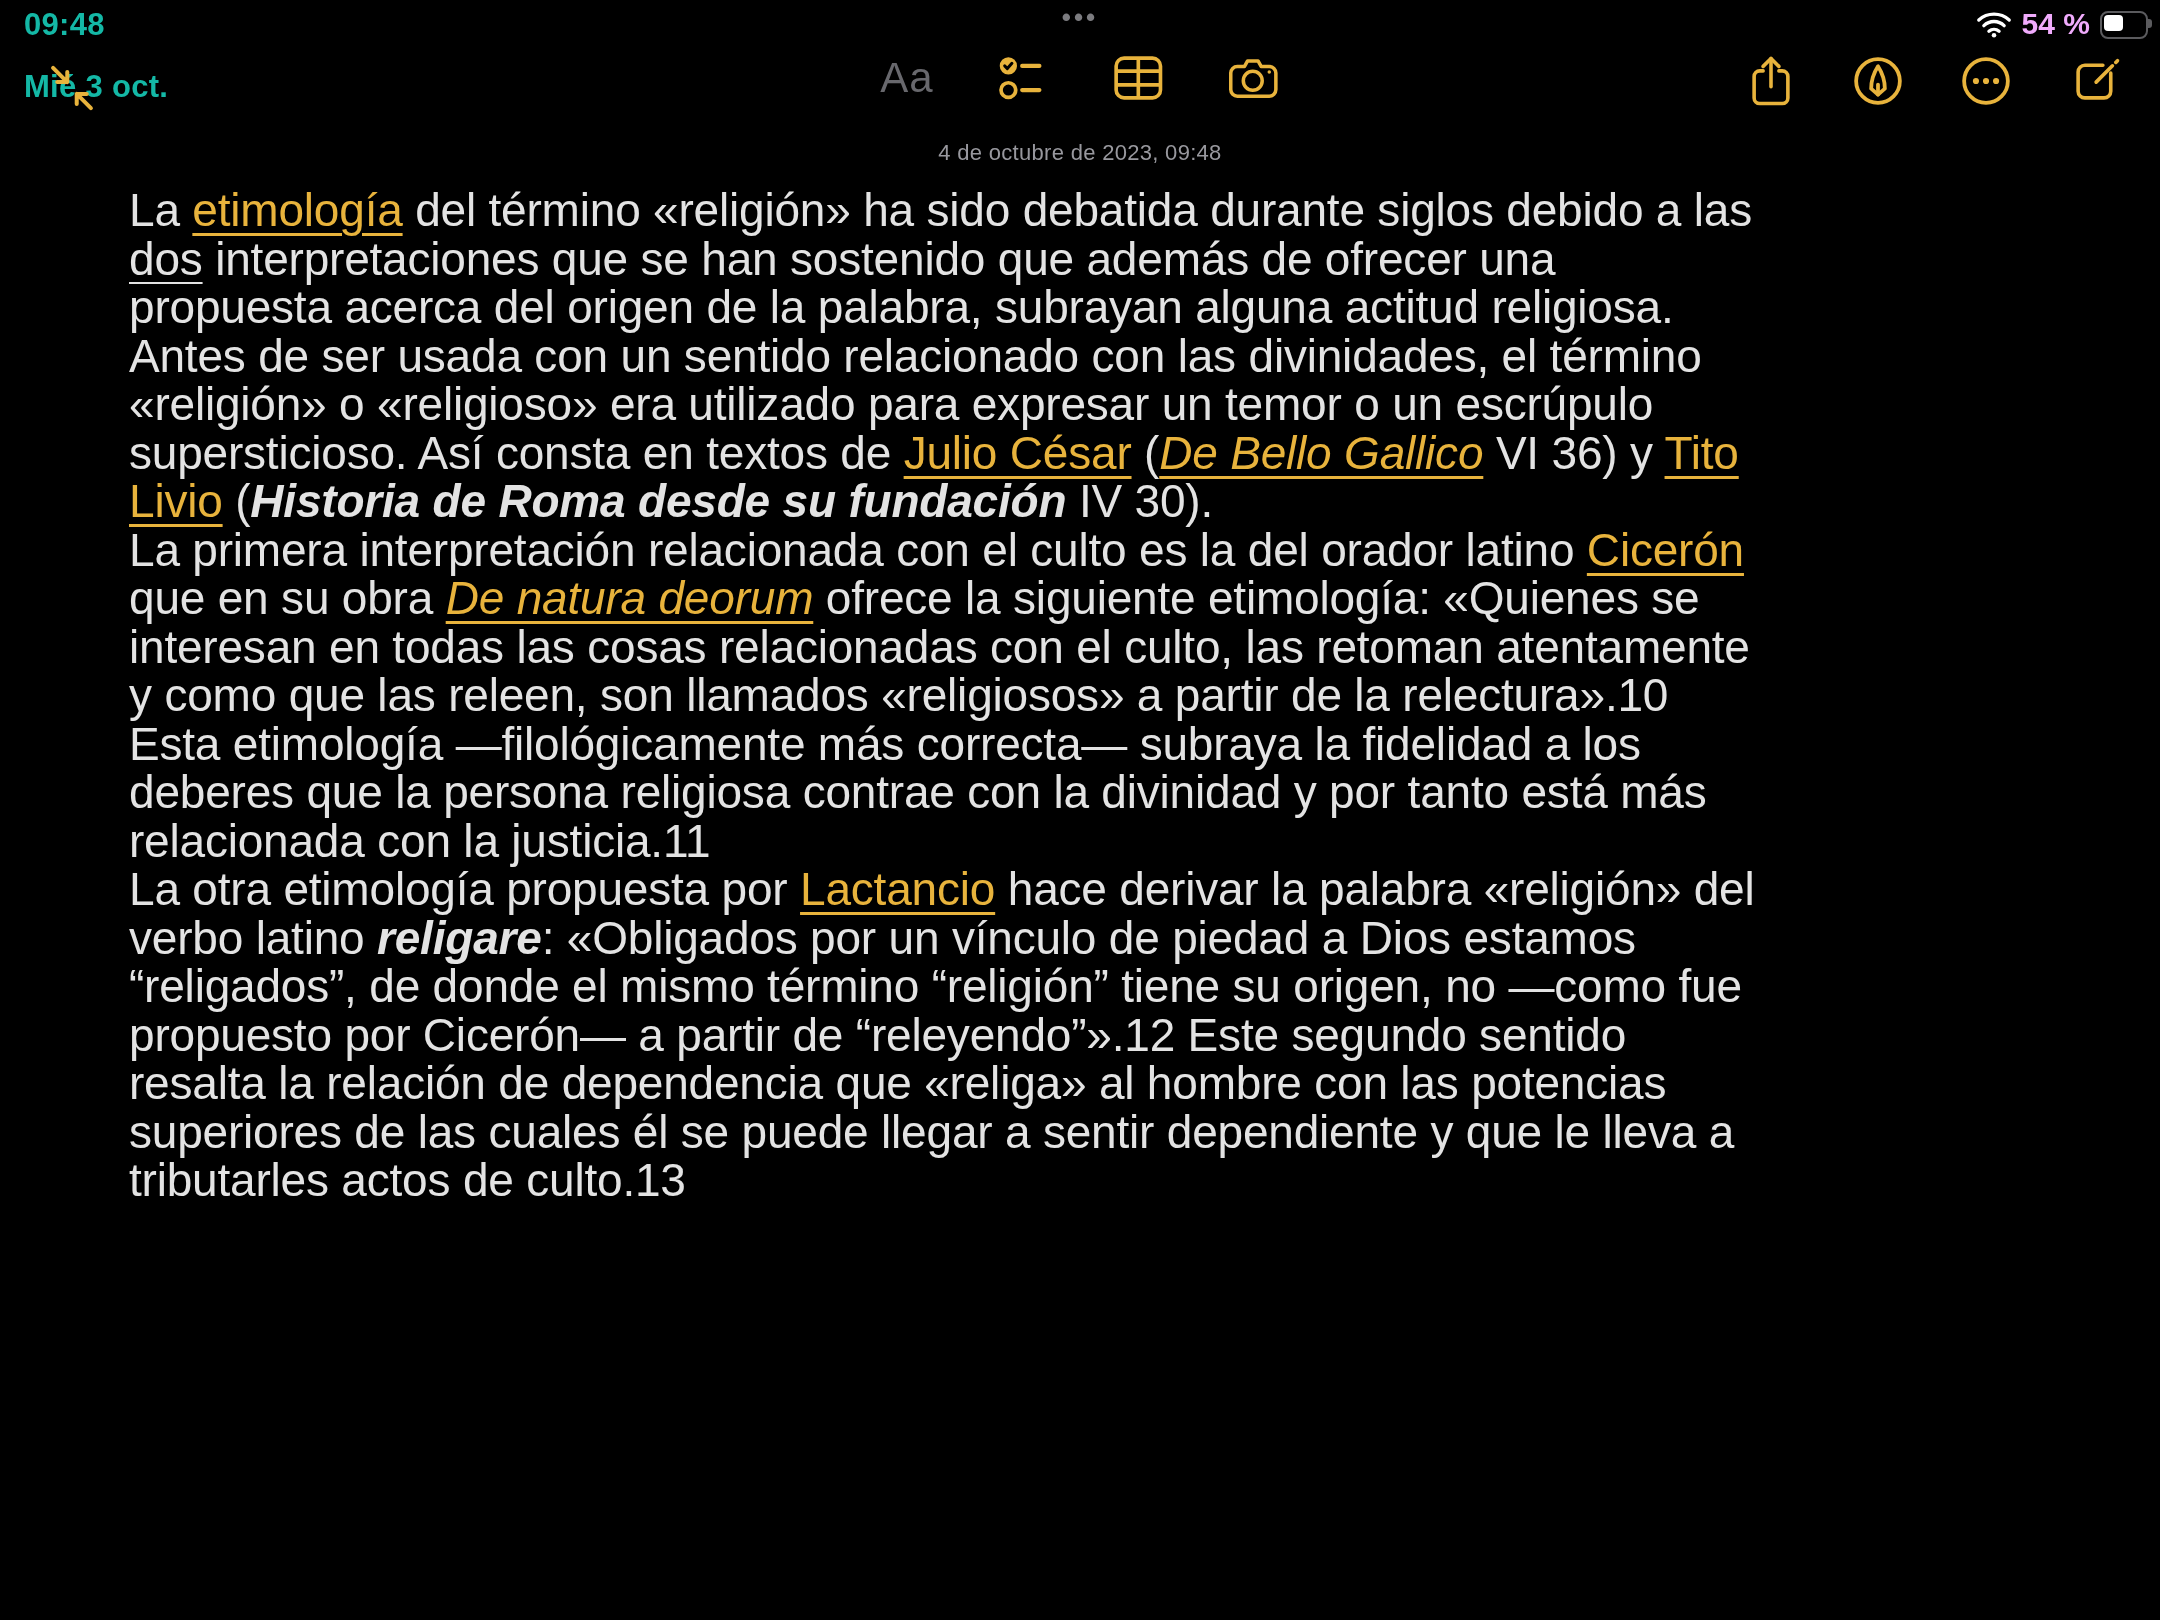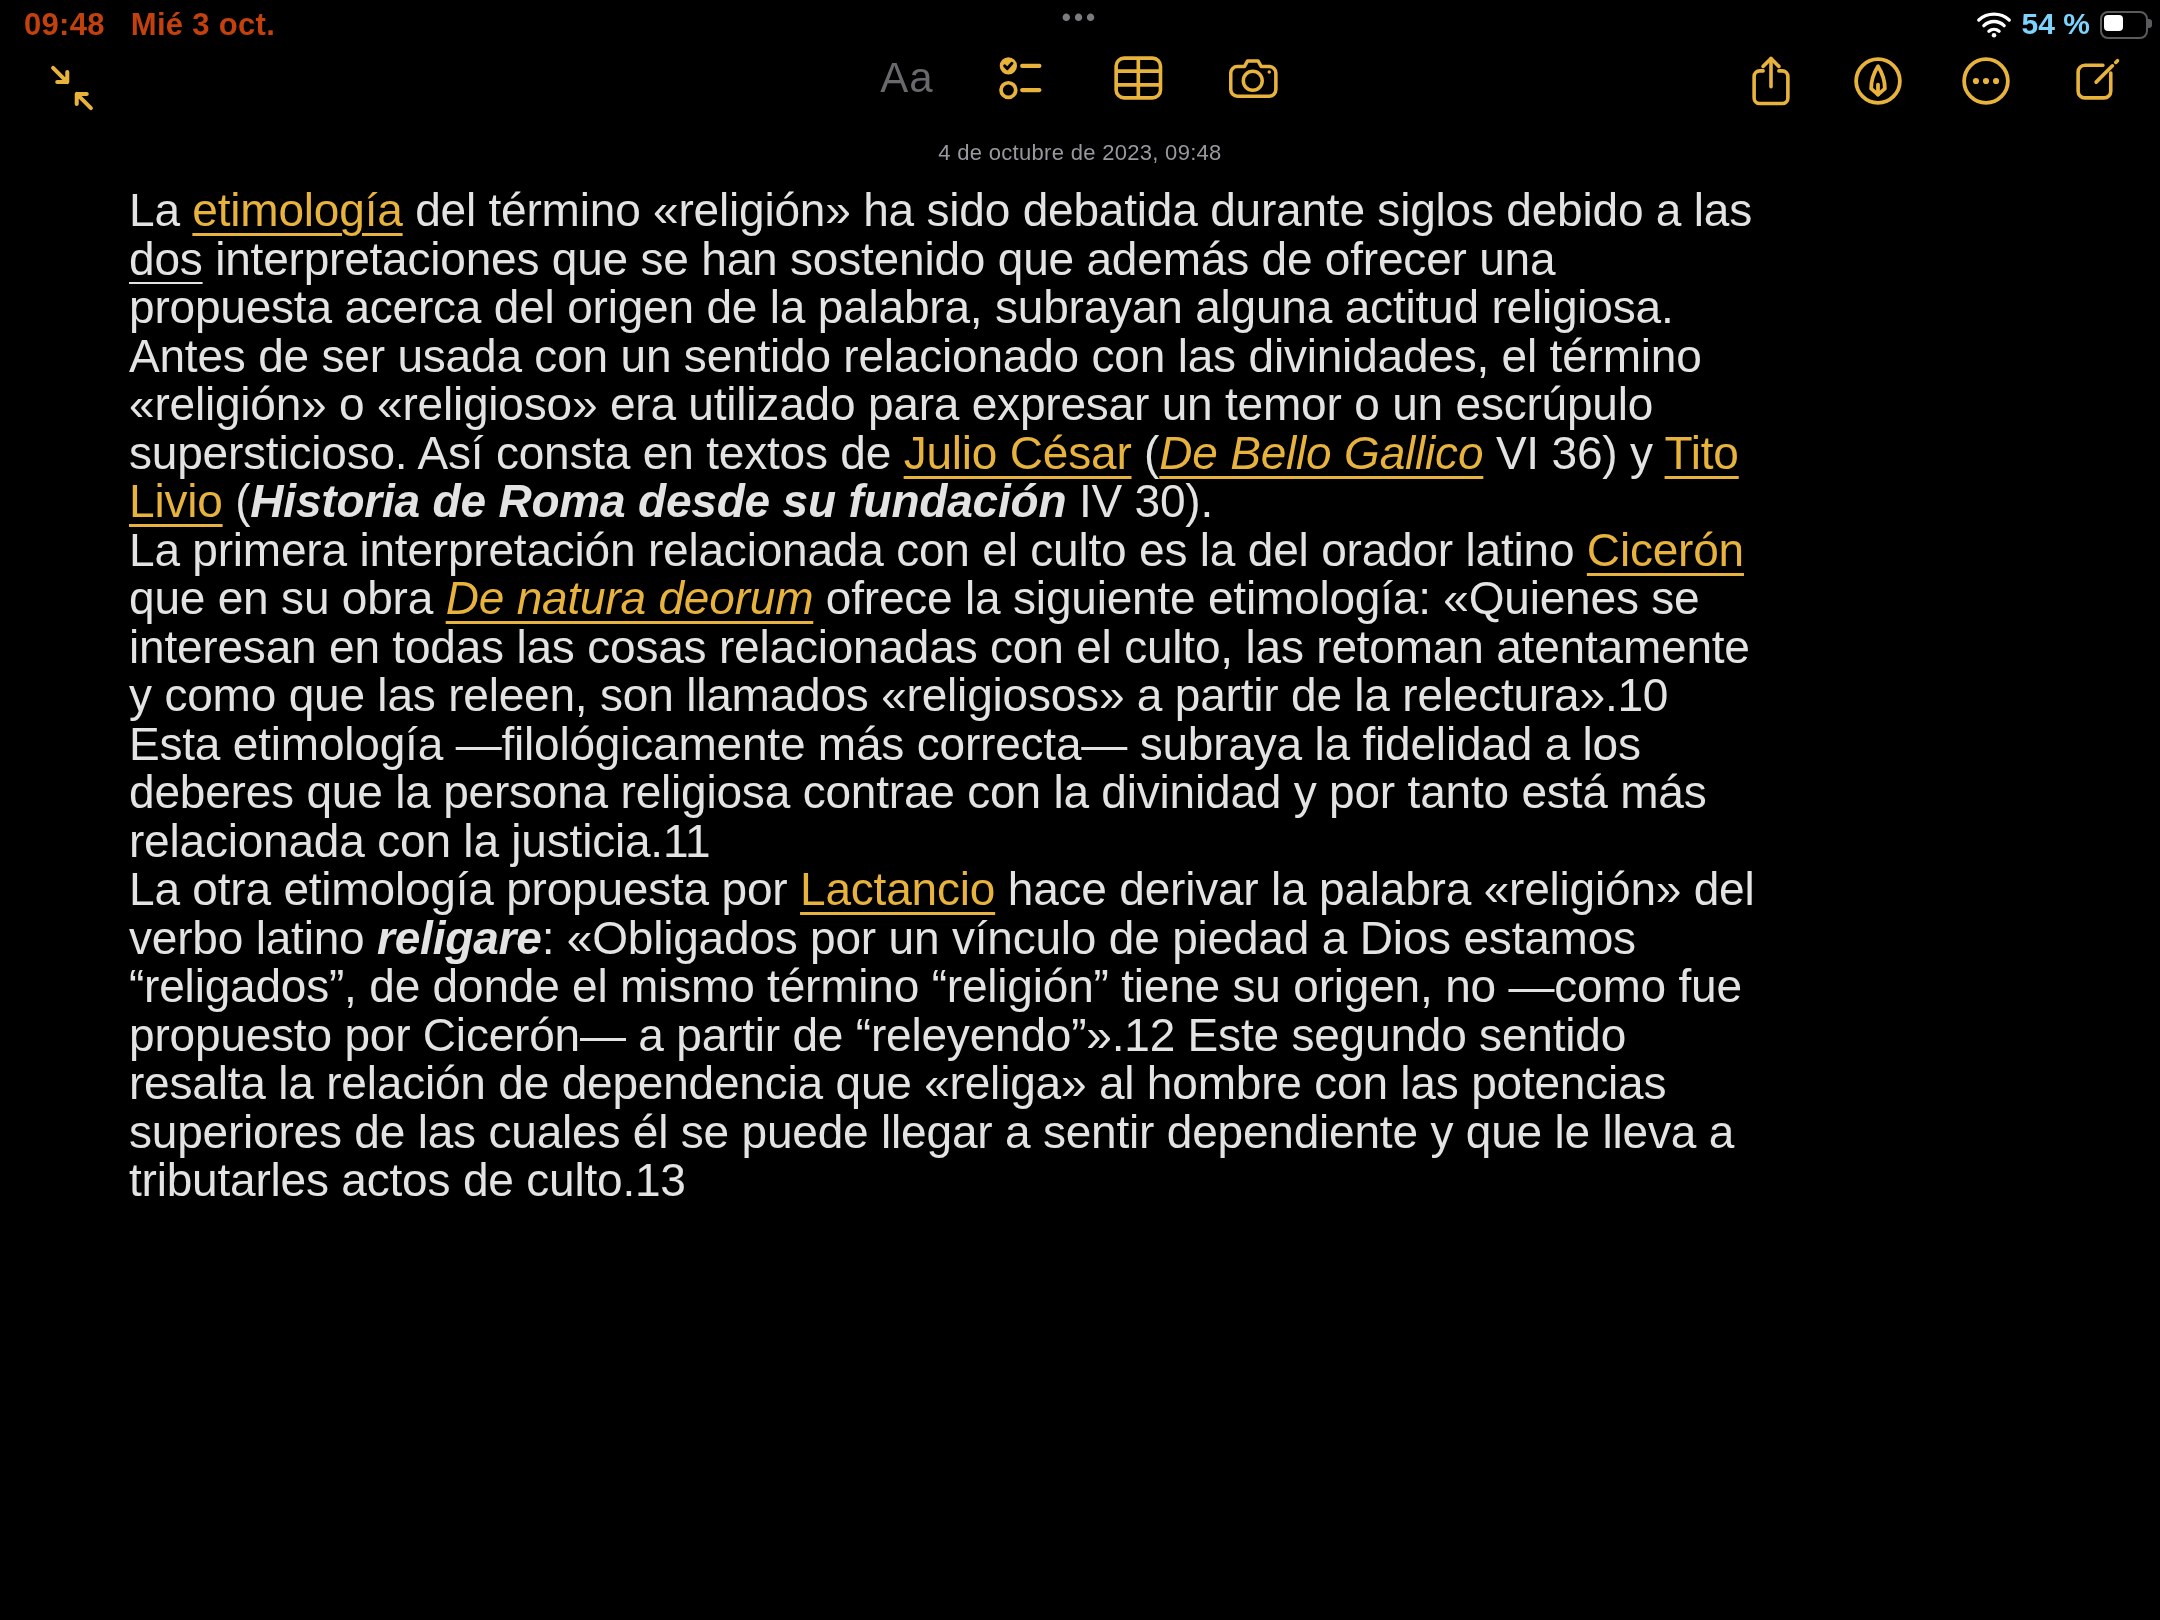--- a/index.html
+++ b/index.html
@@ -11,26 +11,26 @@
     overflow:hidden;
     -webkit-font-smoothing:antialiased;
   }
   :root{
     --accent:#E8B33C;
     --body-text:#E3E3E3;
     --muted:#98989E;
   }
   
   .statusbar{position:absolute;top:0;left:0;right:0;height:44px;}
-  .sb-left{position:absolute;left:24px;top:7px;display:flex;gap:26px;color:#c2410c;
-           font-size:31px;font-weight:700;letter-spacing:.3px;}
+  .sb-left{position:absolute;left:24px;top:7px;display:flex;gap:26px;color:#14b8a6;
+           font-size:31px;font-weight:700;letter-spacing:.3px;flex-direction:column;}
   .sb-handle{position:absolute;top:2px;left:0;right:0;text-align:center;
              color:#7C7C80;font-size:26px;letter-spacing:3px;font-weight:700;}
   .sb-right{position:absolute;right:8px;top:7px;display:flex;align-items:center;gap:10px;
-            color:#7dd3fc;font-size:30px;font-weight:600;}
+            color:#f0abfc;font-size:30px;font-weight:600;}
   .wifi-icon svg{display:block;}
   .battery{position:relative;width:52px;height:26px;}
   .battery .shell{position:absolute;left:0;top:0;width:44px;height:24px;
                   border:2.5px solid #5B5B5E;border-radius:8px;}
   .battery .fill{position:absolute;left:4px;top:4px;height:16px;border-radius:4px;background:#fff;}
   .battery .nub{position:absolute;right:0;top:8px;width:4px;height:9px;background:#5B5B5E;
                 border-radius:0 3px 3px 0;}
   
   .toolbar{position:absolute;top:48px;left:0;right:0;height:76px;}
   .tb-btn{background:none;border:none;padding:0;cursor:pointer;display:flex;

